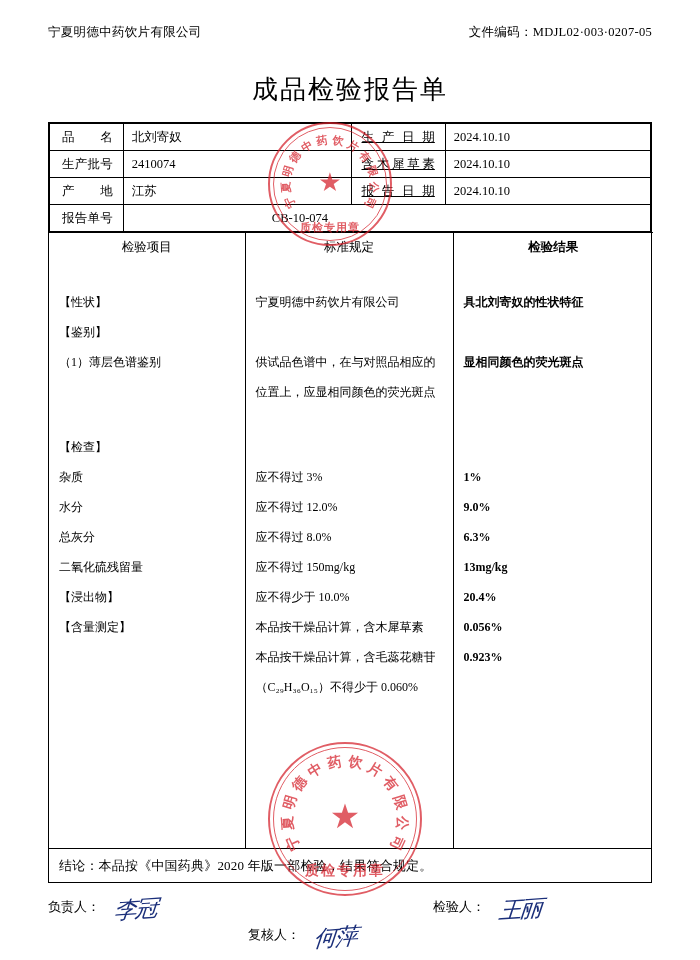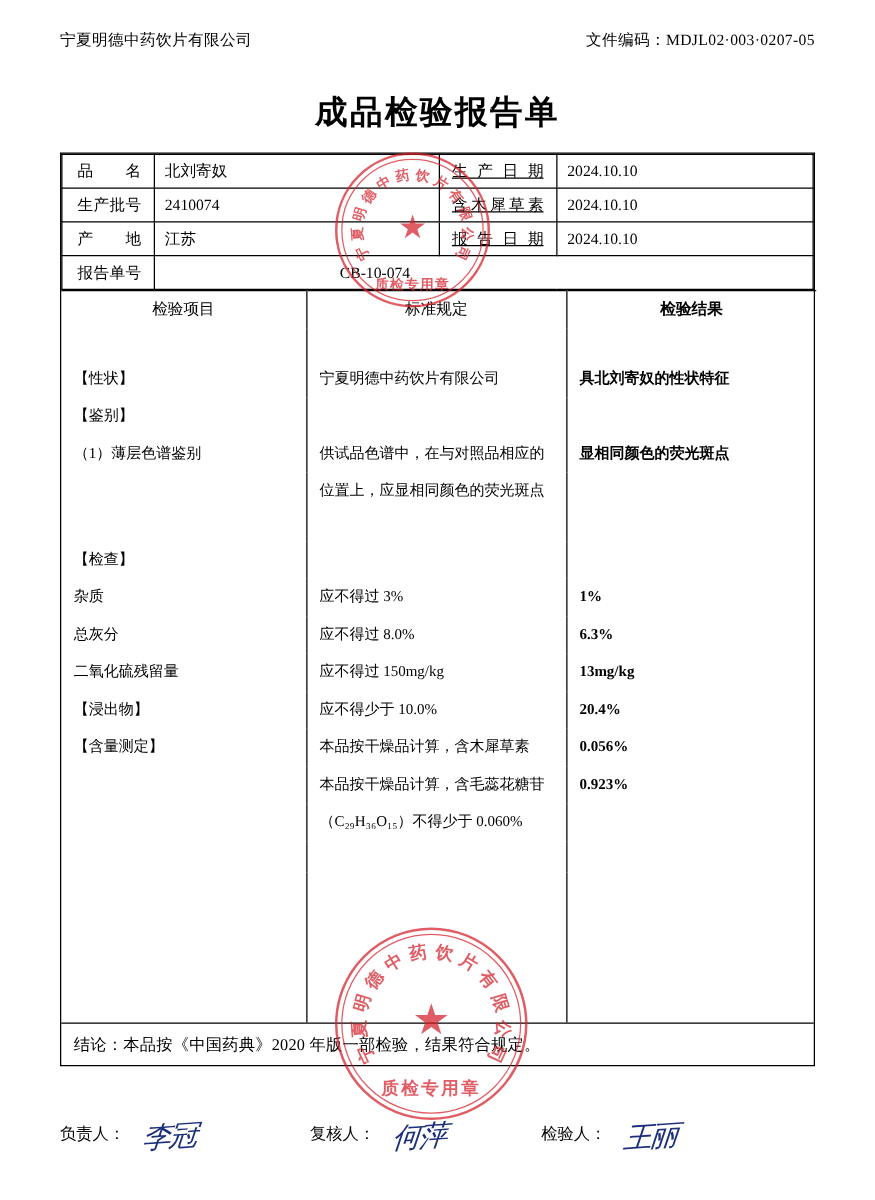--- a/index.html
+++ b/index.html
@@ -34,21 +34,21 @@
   .hdr-left { letter-spacing: .3px; }
   .hdr-right { letter-spacing: .3px; }
 
   .title {
     position: absolute;
     top: 72px;
     left: 0;
     right: 0;
     text-align: center;
     font-size: 26px;
-    font-weight: bold;
+    font-weight: normal;
     letter-spacing: 2px;
   }
 
   
   .doc {
     position: absolute;
     top: 122px;
     left: 48px;
     width: 604px;
     border: 1px solid #000;
@@ -129,21 +129,21 @@
     width: 604px;
     display: flex;
     font-size: 13px;
   }
   .sig > div {
     position: relative;
     display: flex;
     align-items: flex-start;
   }
   .sig .s1 { width: 200px; }
-  .sig .s2 { width: 185px; }
+  .sig .s2 { width: 185px; margin-top: 28px; }
   .sig .s3 { width: 219px; }
   .sign-img {
     font-family: "Liberation Serif", serif;
     color: #1b2f7a;
     font-size: 23px;
     margin-left: 14px;
     margin-top: -4px;
     transform: skewX(-9deg) rotate(-4deg);
     font-style: italic;
     letter-spacing: -2px;
@@ -298,20 +298,25 @@
       </tr>
       <tr class="tall">
         <td class="c1">【检查】</td>
         <td class="c2"></td>
         <td class="c3"></td>
       </tr>
       <tr class="tall">
         <td class="c1">杂质</td>
         <td class="c2">应不得过 3%</td>
         <td class="c3">1%</td>
+      </tr>
+      <tr class="tall">
+        <td class="c1">水分</td>
+        <td class="c2">应不得过 12.0%</td>
+        <td class="c3">9.0%</td>
       </tr>
       <tr class="tall">
         <td class="c1">总灰分</td>
         <td class="c2">应不得过 8.0%</td>
         <td class="c3">6.3%</td>
       </tr>
       <tr class="tall">
         <td class="c1">二氧化硫残留量</td>
         <td class="c2">应不得过 150mg/kg</td>
         <td class="c3">13mg/kg</td>

